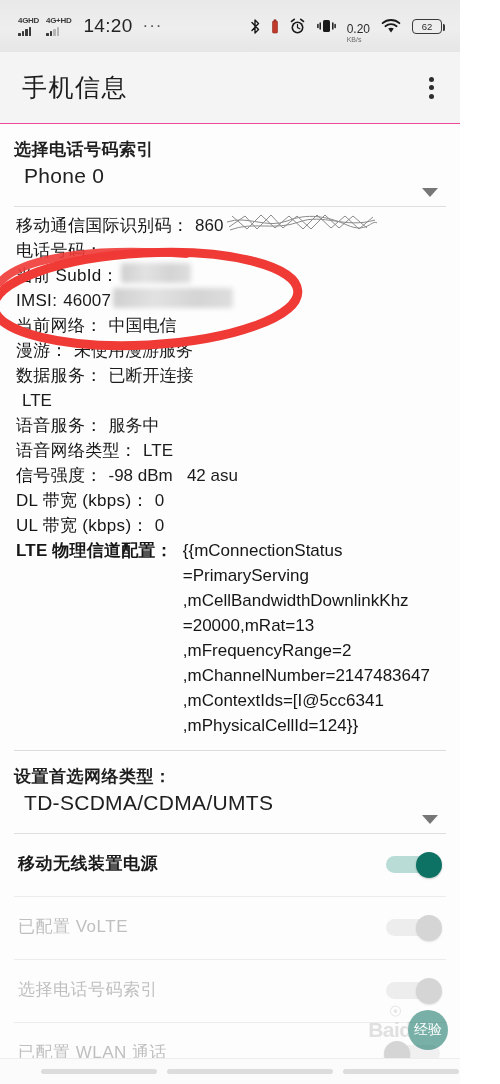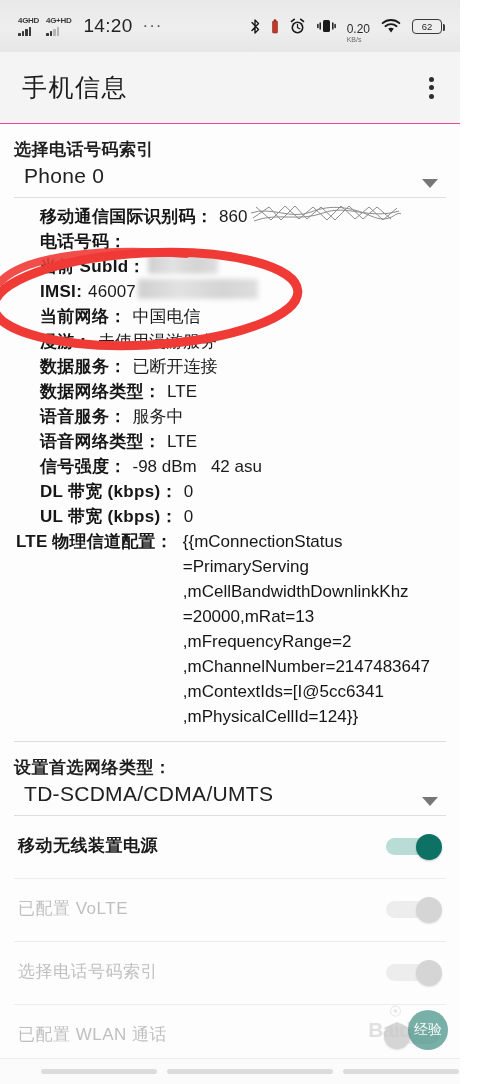--- a/index.html
+++ b/index.html
@@ -97,36 +97,37 @@
   .content { padding: 0 14px; position: relative; }
 
   .field-label {
     font-size: 17px;
     color: #1f1f1f;
     font-weight: 600;
     padding-top: 14px;
     letter-spacing: .5px;
   }
   .spinner {
-    display: flex; align-items: flex-end;
+    display: flex; align-items: flex-start;
     border-bottom: 1px solid #dedede;
     padding: 3px 2px 9px 10px;
+    flex-direction: column;
   }
   .spinner .val { font-size: 21px; color: #202020; letter-spacing: .3px; }
   .caret {
     margin-left: auto; margin-right: 6px;
     width: 0; height: 0;
     border-left: 8px solid transparent;
     border-right: 8px solid transparent;
     border-top: 9px solid #777;
   }
 
   .info-list { padding: 6px 2px 0 2px; }
   .row { display: flex; align-items: flex-start; font-size: 17px; line-height: 25px; color: #161616; }
-  .row .k { font-weight: 700; white-space: nowrap; letter-spacing: .3px; margin-left: 24px; }
+  .row .k { font-weight: 400; white-space: nowrap; letter-spacing: .3px; }
   .row .v { font-weight: 400; margin-left: 6px; color: #1c1c1c; }
   .row .v.mono { letter-spacing: .1px; }
 
   .redacted-scribble {
     display:inline-block;
     height: 18px;
     width: 150px;
     margin-left: 4px;
     position: relative;
     vertical-align: -3px;
@@ -353,21 +354,20 @@
         <span class="k">漫游：</span>
         <span class="v">未使用漫游服务</span>
       </div>
 
       <div class="row">
         <span class="k">数据服务：</span>
         <span class="v">已断开连接</span>
       </div>
 
       <div class="row">
-        <span class="k">数据网络类型：</span>
         <span class="v">LTE</span>
       </div>
 
       <div class="row">
         <span class="k">语音服务：</span>
         <span class="v">服务中</span>
       </div>
 
       <div class="row">
         <span class="k">语音网络类型：</span>

